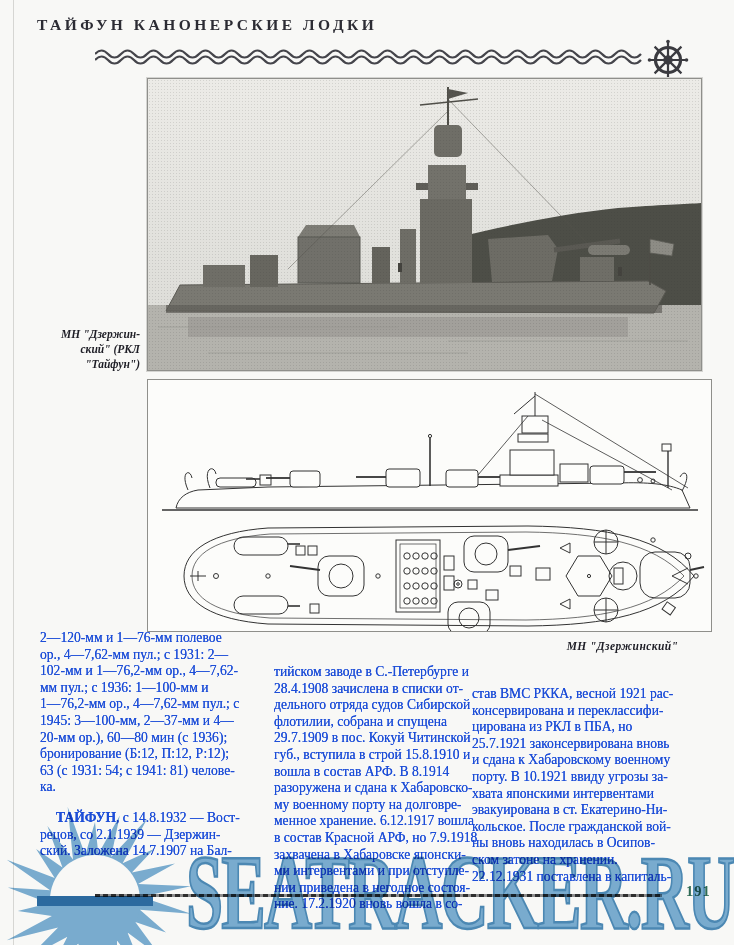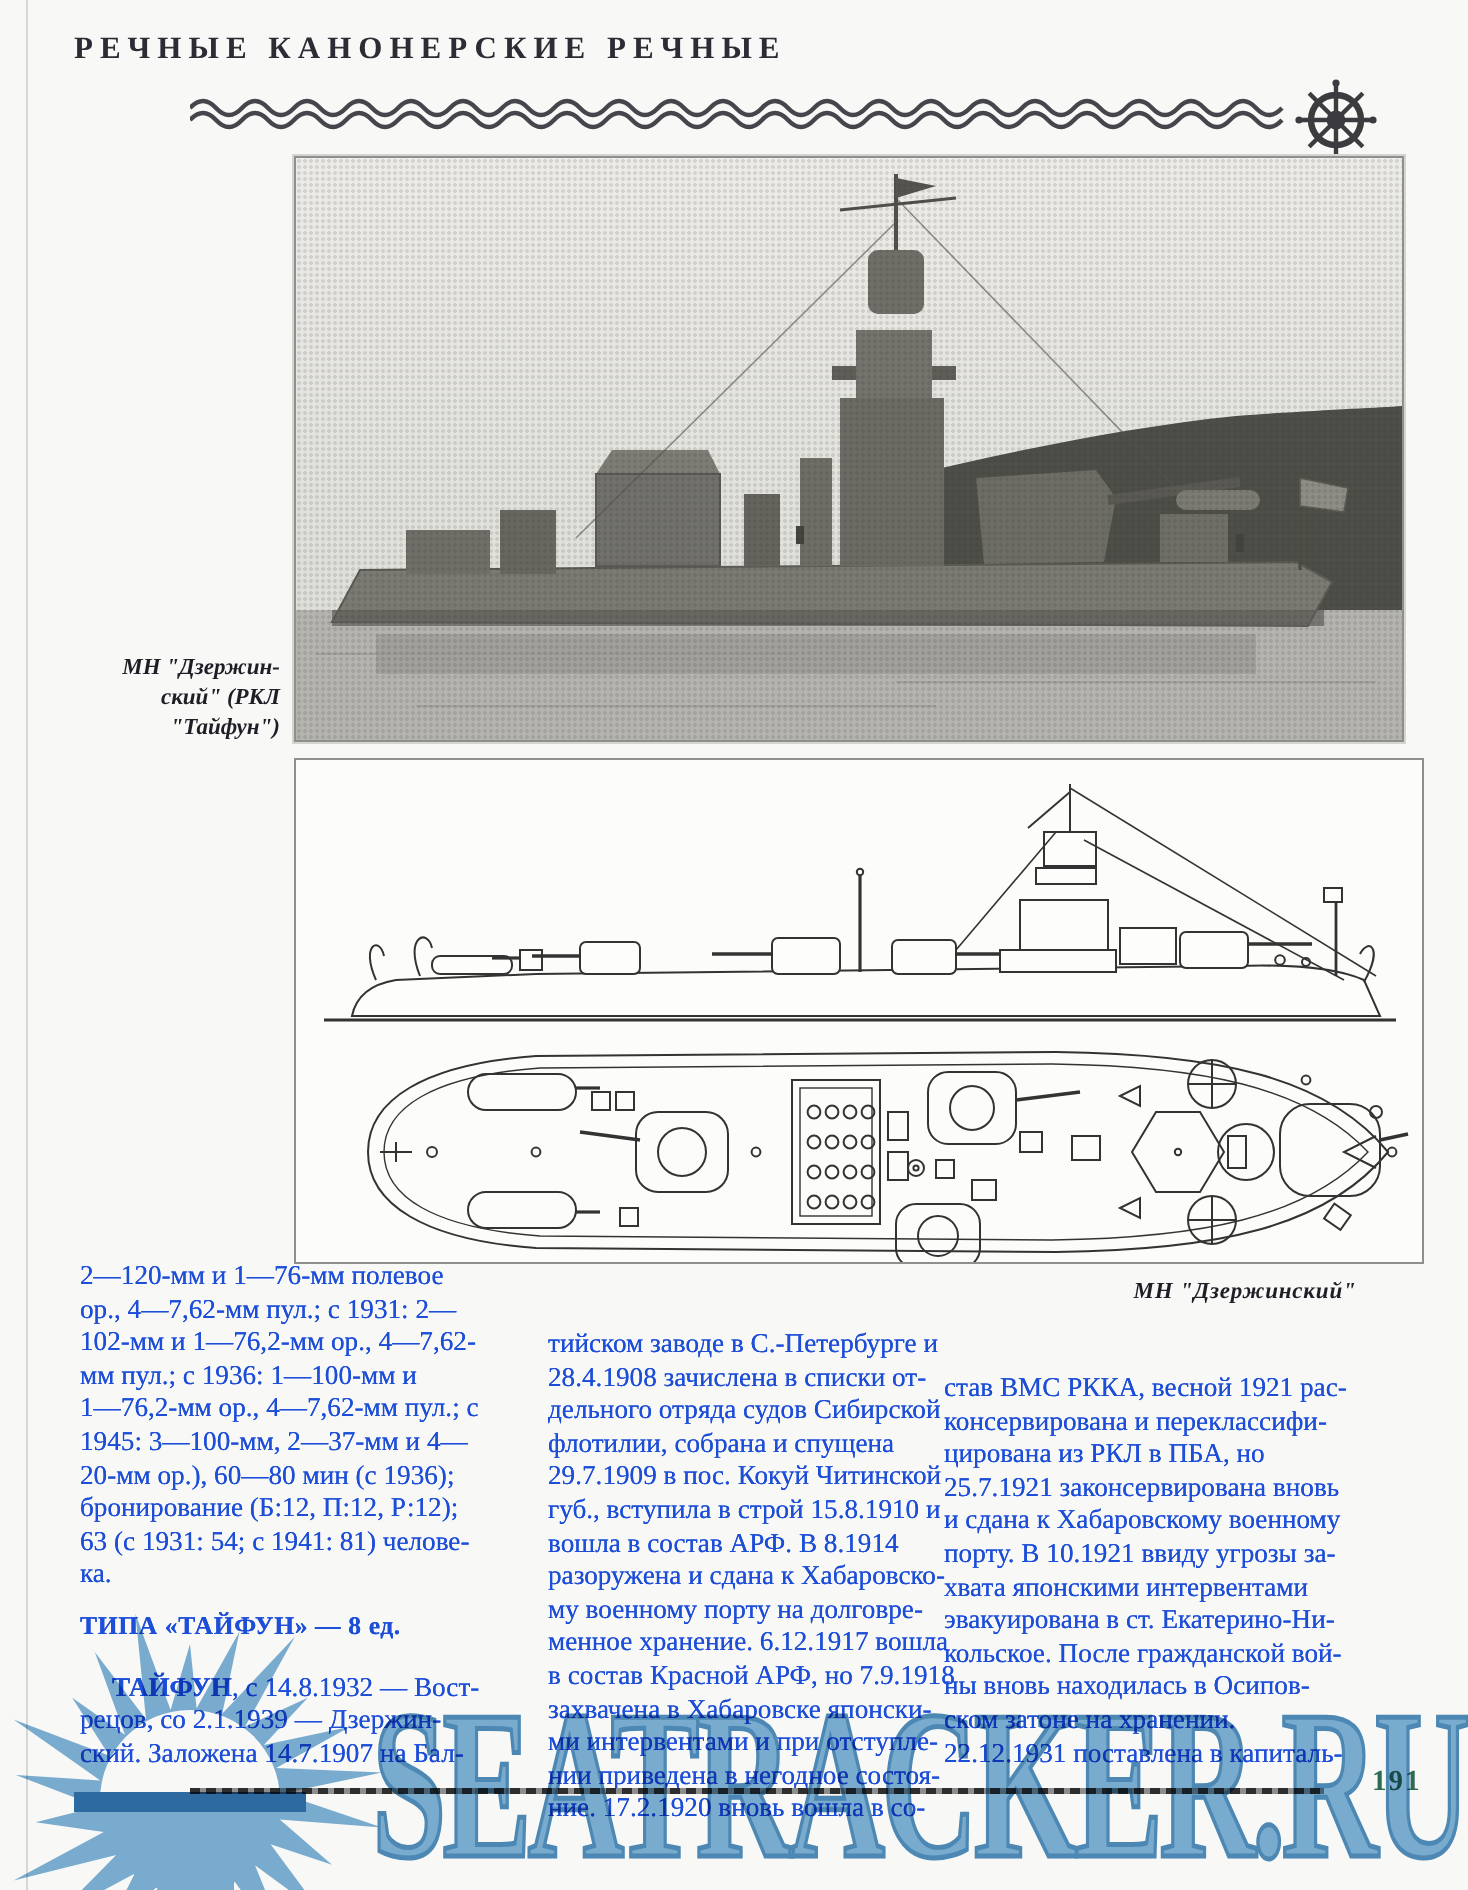--- a/index.html
+++ b/index.html
@@ -60,21 +60,21 @@
     transform:scaleX(0.63);transform-origin:left top;white-space:nowrap;
     font-family:"Liberation Serif", serif;
   }
   .sun{position:absolute;left:-6px;top:800px;}
 </style>
 </head>
 <body>
 
 <div class="scan-edge"></div>
 
-<div class="header-title">РЕЧНЫЕ КАНОНЕРСКИЕ РЕЧНЫЕ</div>
+<div class="header-title">ТАЙФУН КАНОНЕРСКИЕ ЛОДКИ</div>
 
 <svg class="wave-rule" width="556" height="22">
   <path id="wave1" fill="none" stroke="#45454b" stroke-width="2.2" d="M0,7 q6.5,-7 13,0 q6.5,7 13,0 q6.5,-7 13,0 q6.5,7 13,0 q6.5,-7 13,0 q6.5,7 13,0 q6.5,-7 13,0 q6.5,7 13,0 q6.5,-7 13,0 q6.5,7 13,0 q6.5,-7 13,0 q6.5,7 13,0 q6.5,-7 13,0 q6.5,7 13,0 q6.5,-7 13,0 q6.5,7 13,0 q6.5,-7 13,0 q6.5,7 13,0 q6.5,-7 13,0 q6.5,7 13,0 q6.5,-7 13,0 q6.5,7 13,0 q6.5,-7 13,0 q6.5,7 13,0 q6.5,-7 13,0 q6.5,7 13,0 q6.5,-7 13,0 q6.5,7 13,0 q6.5,-7 13,0 q6.5,7 13,0 q6.5,-7 13,0 q6.5,7 13,0 q6.5,-7 13,0 q6.5,7 13,0 q6.5,-7 13,0 q6.5,7 13,0 q6.5,-7 13,0 q6.5,7 13,0 q6.5,-7 13,0 q6.5,7 13,0 q6.5,-7 13,0 q6.5,7 13,0"></path>
   <path id="wave2" fill="none" stroke="#45454b" stroke-width="2.2" d="M0,13 q6.5,-7 13,0 q6.5,7 13,0 q6.5,-7 13,0 q6.5,7 13,0 q6.5,-7 13,0 q6.5,7 13,0 q6.5,-7 13,0 q6.5,7 13,0 q6.5,-7 13,0 q6.5,7 13,0 q6.5,-7 13,0 q6.5,7 13,0 q6.5,-7 13,0 q6.5,7 13,0 q6.5,-7 13,0 q6.5,7 13,0 q6.5,-7 13,0 q6.5,7 13,0 q6.5,-7 13,0 q6.5,7 13,0 q6.5,-7 13,0 q6.5,7 13,0 q6.5,-7 13,0 q6.5,7 13,0 q6.5,-7 13,0 q6.5,7 13,0 q6.5,-7 13,0 q6.5,7 13,0 q6.5,-7 13,0 q6.5,7 13,0 q6.5,-7 13,0 q6.5,7 13,0 q6.5,-7 13,0 q6.5,7 13,0 q6.5,-7 13,0 q6.5,7 13,0 q6.5,-7 13,0 q6.5,7 13,0 q6.5,-7 13,0 q6.5,7 13,0 q6.5,-7 13,0 q6.5,7 13,0"></path>
 </svg>
 
 <svg class="wheel" width="46" height="46" viewBox="0 0 46 46">
   <g stroke="#3b3b40">
     <line x1="23" y1="4" x2="23" y2="42" stroke-width="2.2"></line>
     <line x1="4" y1="23" x2="42" y2="23" stroke-width="2.2"></line>
@@ -246,21 +246,20 @@
       <rect x="516" y="224" width="10" height="9" transform="rotate(35 521 228)"></rect>
       <circle cx="505" cy="160" r="2.2"></circle>
     </g>
   </svg>
 </div>
 
 <div class="draw-caption">МН "Дзержинский"</div>
 
 <div class="col col1">
   <div>2—120-мм и 1—76-мм полевое<br>ор., 4—7,62-мм пул.; с 1931: 2—<br>102-мм и 1—76,2-мм ор., 4—7,62-<br>мм пул.; с 1936: 1—100-мм и<br>1—76,2-мм ор., 4—7,62-мм пул.; с<br>1945: 3—100-мм, 2—37-мм и 4—<br>20-мм ор.), 60—80 мин (с 1936);<br>бронирование (Б:12, П:12, Р:12);<br>63 (с 1931: 54; с 1941: 81) челове-<br>ка.</div>
-  <div class="head2">ТИПА «ТАЙФУН» — 8 ед.</div>
   <div class="indent"><b>ТАЙФУН</b><span>, с 14.8.1932 — Вост-</span><br>
     <span>рецов, со 2.1.1939 — Дзержин-<br>ский. Заложена 14.7.1907 на Бал-</span>
   </div>
 </div>
 
 <div class="col col2">тийском заводе в С.-Петербурге и<br>28.4.1908 зачислена в списки от-<br>дельного отряда судов Сибирской<br>флотилии, собрана и спущена<br>29.7.1909 в пос. Кокуй Читинской<br>губ., вступила в строй 15.8.1910 и<br>вошла в состав АРФ. В 8.1914<br>разоружена и сдана к Хабаровско-<br>му военному порту на долговре-<br>менное хранение. 6.12.1917 вошла<br>в состав Красной АРФ, но 7.9.1918<br>захвачена в Хабаровске японски-<br>ми интервентами и при отступле-<br>нии приведена в негодное состоя-<br>ние. 17.2.1920 вновь вошла в со-</div>
 
 <div class="col col3">став ВМС РККА, весной 1921 рас-<br>консервирована и переклассифи-<br>цирована из РКЛ в ПБА, но<br>25.7.1921 законсервирована вновь<br>и сдана к Хабаровскому военному<br>порту. В 10.1921 ввиду угрозы за-<br>хвата японскими интервентами<br>эвакуирована в ст. Екатерино-Ни-<br>кольское. После гражданской вой-<br>ны вновь находилась в Осипов-<br>ском затоне на хранении.<br>22.12.1931 поставлена в капиталь-</div>
 
 <div class="footer-rule"></div>

